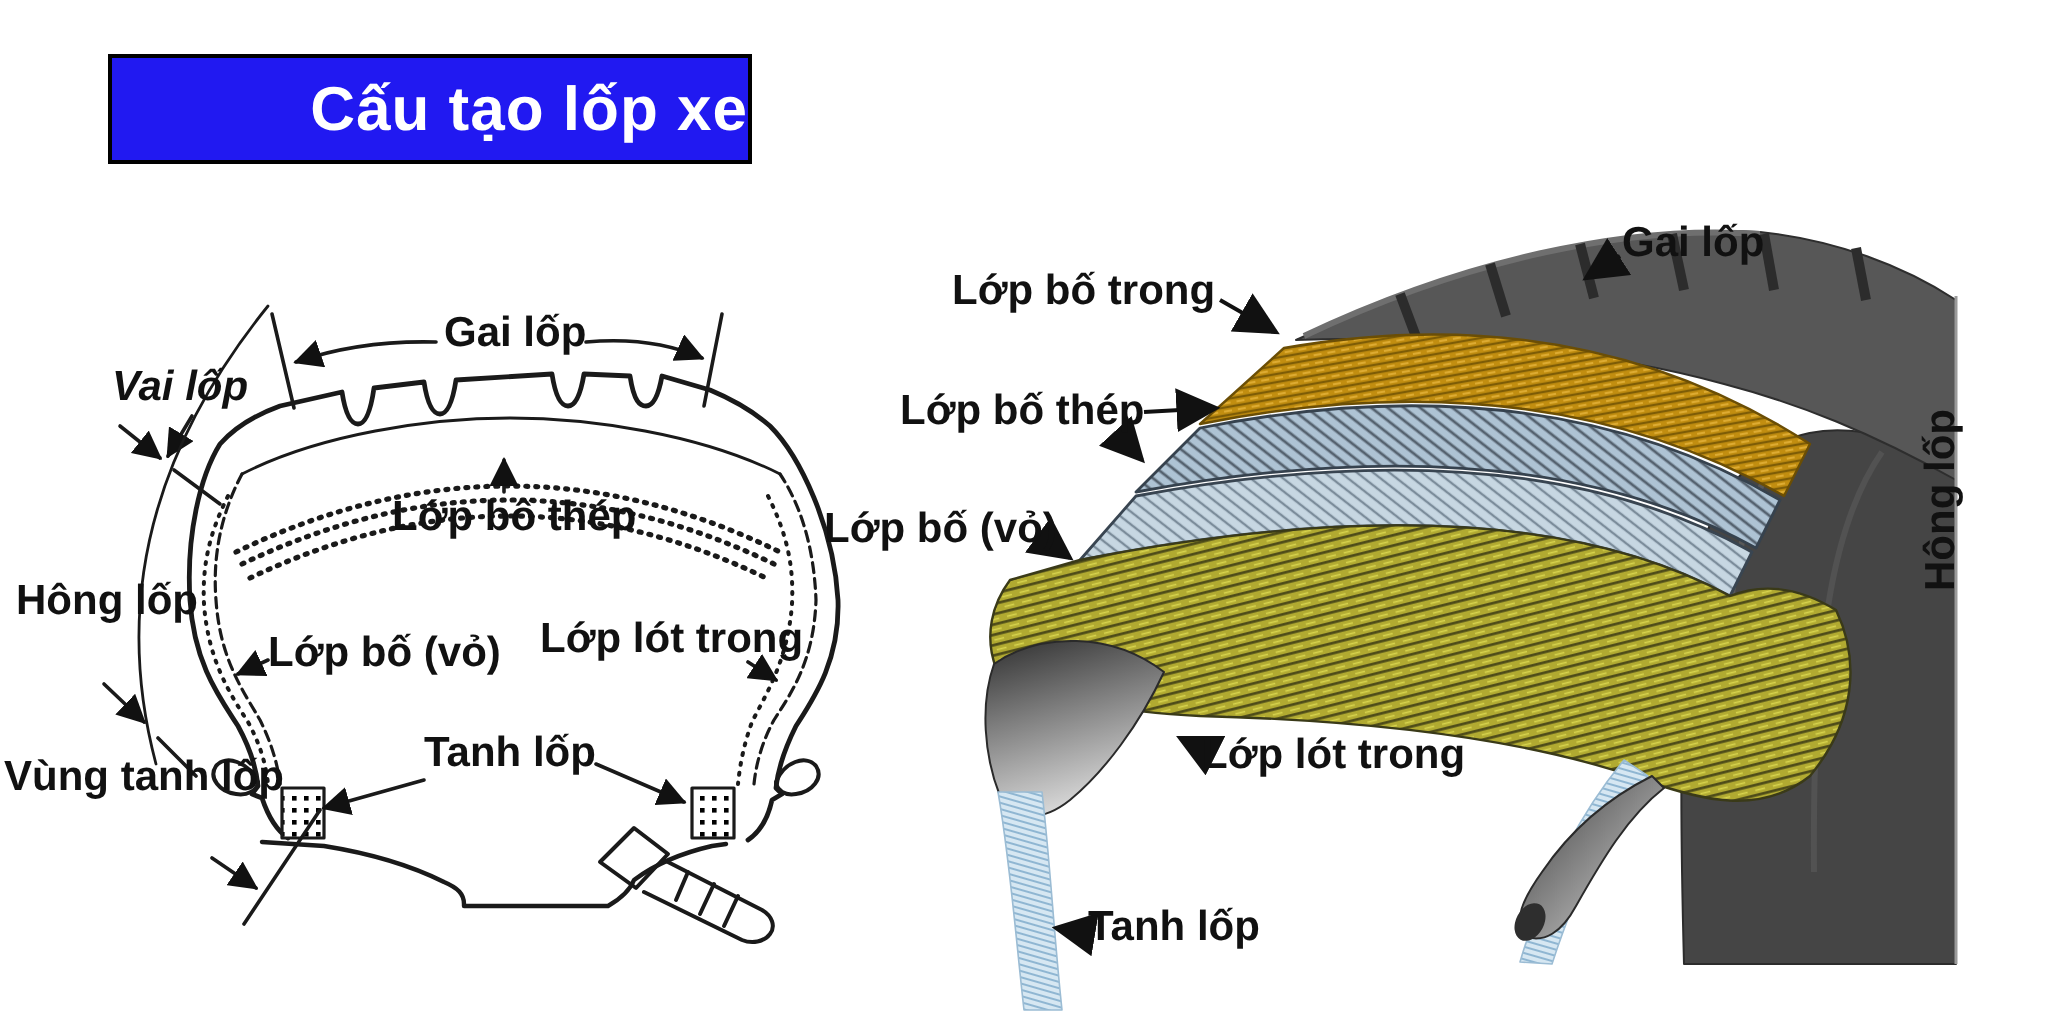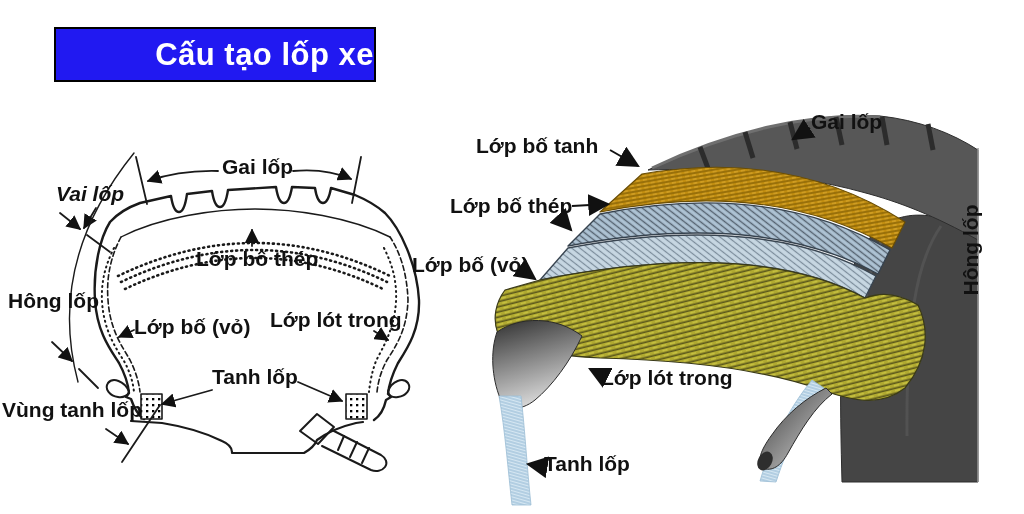--- a/index.html
+++ b/index.html
@@ -15,21 +15,21 @@
   .lbl.vertical{left:960px;top:200px;width:100px;height:26px;text-align:center;
                 transform:rotate(-90deg) translateX(-100px);transform-origin:0 0;}
   
   #lb-gai-l   {left:222px;top:156px;}
   #lb-vai-l   {left:56px; top:183px;font-style:italic;}
   #lb-hong-l  {left:8px;  top:290px;}
   #lb-thep-l  {left:196px;top:248px;}
   #lb-vo-l    {left:134px;top:316px;}
   #lb-lot-l   {left:270px;top:309px;}
   #lb-tanh-l  {left:212px;top:366px;}
-  #lb-vung-l  {left:2px;  top:399px;text-align:right;}
+  #lb-vung-l  {left:2px;  top:378px;text-align:right;}
   #lb-nylon-r {left:476px;top:135px;}
   #lb-thep-r  {left:450px;top:195px;}
   #lb-vo-r    {left:412px;top:254px;}
   #lb-gai-r   {left:811px;top:111px;}
   #lb-lot-r   {left:601px;top:367px;}
   #lb-tanh-r  {left:544px;top:453px;}
 </style>
 </head>
 <body>
 
@@ -199,21 +199,21 @@
 
 <div class="lbl" id="lb-gai-l">Gai lốp</div>
 <div class="lbl" id="lb-vai-l">Vai lốp</div>
 <div class="lbl" id="lb-hong-l">Hông lốp</div>
 <div class="lbl" id="lb-thep-l">Lớp bố thép</div>
 <div class="lbl" id="lb-vo-l">Lớp bố (vỏ)</div>
 <div class="lbl" id="lb-lot-l">Lớp lót trong</div>
 <div class="lbl" id="lb-tanh-l">Tanh lốp</div>
 <div class="lbl" id="lb-vung-l">Vùng tanh lốp</div>
 
-<div class="lbl" id="lb-nylon-r">Lớp bố tanh</div>
+<div class="lbl" id="lb-nylon-r">Lớp bố trong</div>
 <div class="lbl" id="lb-thep-r">Lớp bố thép</div>
 <div class="lbl" id="lb-vo-r">Lớp bố (vỏ)</div>
 <div class="lbl" id="lb-gai-r">Gai lốp</div>
 <div class="lbl vertical" id="lb-hong-r">Hông lốp</div>
 <div class="lbl" id="lb-lot-r">Lớp lót trong</div>
 <div class="lbl" id="lb-tanh-r">Tanh lốp</div>
 
 </div>
 
 </body></html>

